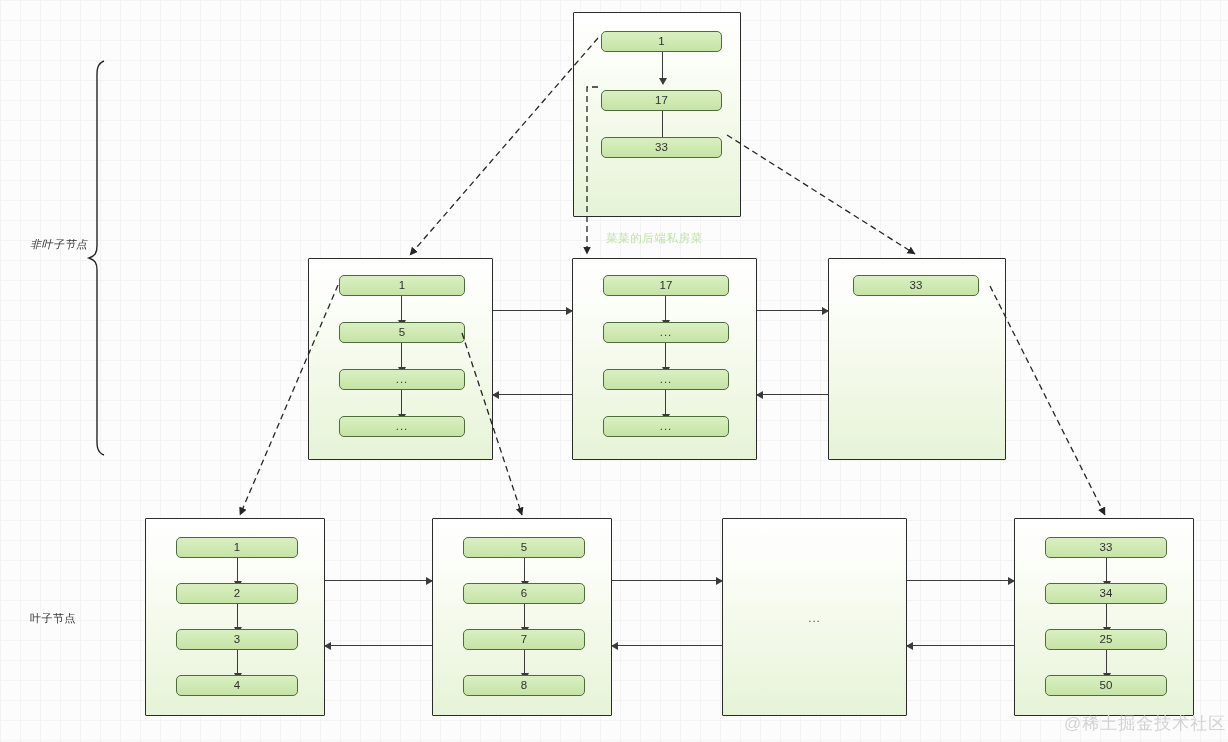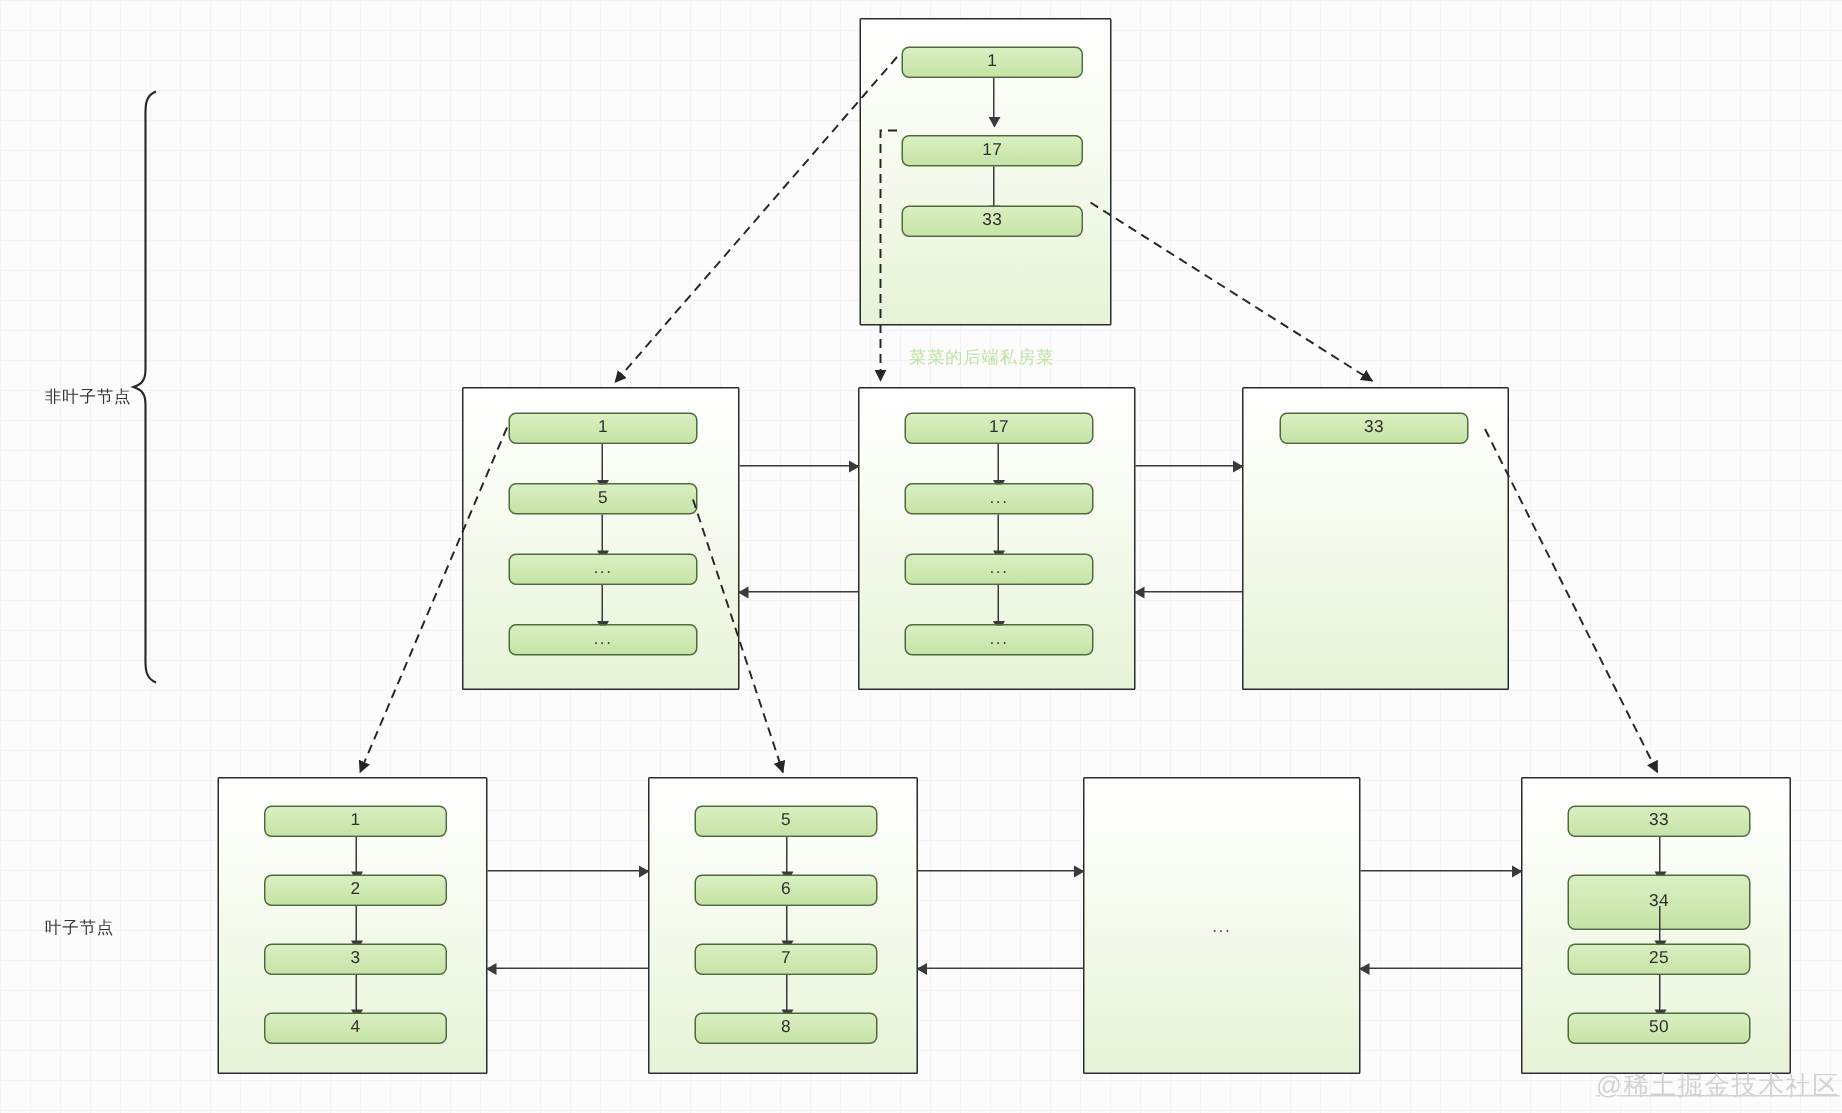--- a/index.html
+++ b/index.html
@@ -130,21 +130,20 @@
     font-size: 11.5px;
     letter-spacing: .6px;
     white-space: nowrap;
   }
   .wm-gray {
     position: absolute;
     color: #d2d2d2;
     font-size: 17px;
     letter-spacing: 1px;
     white-space: nowrap;
-    text-decoration: underline;
   }
 </style>
 </head>
 <body>
 
 <div id="canvas">
 
   <div class="node-box" style="left:573px; top:12px; width:168px; height:205px;">
     <div class="node-inner">
       <div class="cell" style="left:27px; top:18px; width:121px; height:21px;">1</div>
@@ -212,21 +211,21 @@
   <div class="node-box" style="left:722px; top:518px; width:185px; height:198px;">
     <div class="node-inner">
       <div class="plain-dots" style="left:0; right:0; top:92px; height:14px;">...</div>
     </div>
   </div>
 
   <div class="node-box" style="left:1014px; top:518px; width:180px; height:198px;">
     <div class="node-inner">
       <div class="cell" style="left:30px; top:18px; width:122px; height:21px;">33</div>
       <div class="vlink" style="left:91px; top:39px; height:29px;"></div>
-      <div class="cell" style="left:30px; top:64px; width:122px; height:37px;">34</div>
+      <div class="cell" style="left:30px; top:64px; width:122px; height:21px;">34</div>
       <div class="vlink" style="left:91px; top:85px; height:29px;"></div>
       <div class="cell" style="left:30px; top:110px; width:122px; height:21px;">25</div>
       <div class="vlink" style="left:91px; top:131px; height:29px;"></div>
       <div class="cell" style="left:30px; top:156px; width:122px; height:21px;">50</div>
     </div>
   </div>
 
   <div class="hlink right" style="left:493px; top:310px; width:79px;"></div>
   <div class="hlink left" style="left:493px; top:394px; width:79px;"></div>
   <div class="hlink right" style="left:757px; top:310px; width:71px;"></div>
@@ -255,19 +254,19 @@
     <path d="M338,285 L240,515" stroke="#262626" stroke-width="1.3" fill="none" stroke-dasharray="6,4" marker-end="url(#arrowDash)"></path>
 
     <path d="M462,333 L522,515" stroke="#262626" stroke-width="1.3" fill="none" stroke-dasharray="6,4" marker-end="url(#arrowDash)"></path>
 
     <path d="M990,286 L1105,515" stroke="#262626" stroke-width="1.3" fill="none" stroke-dasharray="6,4" marker-end="url(#arrowDash)"></path>
 
     <path fill="none" stroke="#262626" stroke-width="1.4" d="M104,61 C96,64 97,72 97,80 L97,246 C97,253 95,256 89,258
              C95,260 97,263 97,270 L97,436 C97,444 96,452 104,455"></path>
   </svg>
 
-  <div class="side-label" style="left:30px; top:257px;">非叶子节点</div>
+  <div class="side-label" style="left:30px; top:237px;font-style:italic;">非叶子节点</div>
   <div class="side-label" style="left:30px; top:611px;">叶子节点</div>
 
   <div class="wm-green" style="left:606px; top:231px;text-align:right;">菜菜的后端私房菜</div>
   <div class="wm-gray" style="left:1064px; top:712px;">@稀土掘金技术社区</div>
 
 </div>
 
 </body></html>

